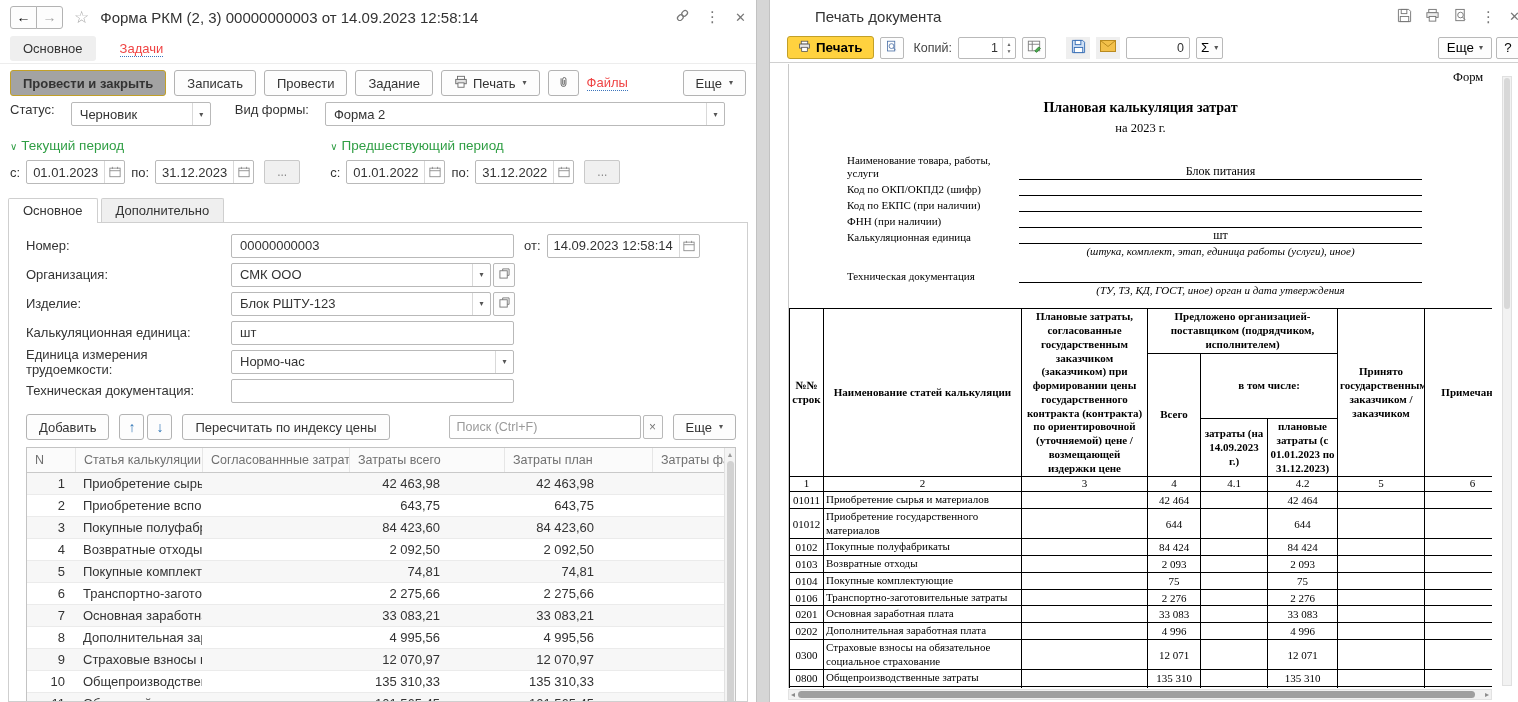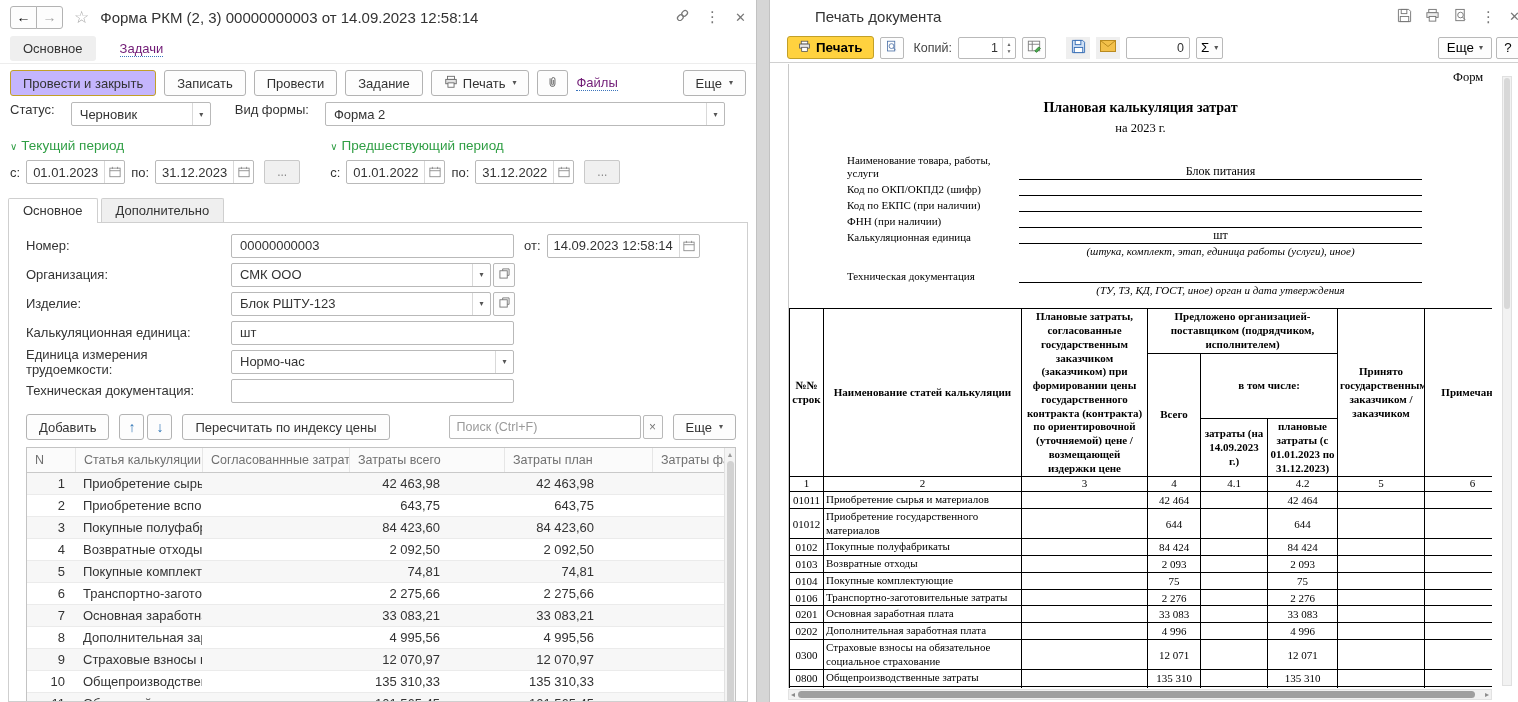--- a/index.html
+++ b/index.html
@@ -1,23 +1,23 @@
 <!DOCTYPE html>
 <html><head>
 <meta charset="utf-8">
 <style>
   *{margin:0;padding:0;box-sizing:border-box}
   html,body{width:1518px;height:702px;overflow:hidden}
   body{display:flex;background:#fff;font-family:"Liberation Sans","DejaVu Sans",sans-serif;font-size:13px;color:#333}
 
   
   .btn{display:inline-flex;align-items:center;justify-content:center;gap:5px;background:#fdfdfd;border:1px solid #b3b3b3;border-radius:3px;height:26px;padding:0 12px;font-size:13px;color:#333;white-space:nowrap;cursor:default}
-  .btn.primary{background:#c4b5fd;border-color:#c2a028;font-weight:normal}
+  .btn.primary{background:#a3a3a3;border-color:#c2a028;font-weight:bold}
   .caret{font-size:8px;color:#555;margin-left:2px;line-height:1}
-  .link{color:#701a75;border-bottom:1px dotted #3b74bc;cursor:pointer;white-space:nowrap}
+  .link{color:#ef4444;border-bottom:1px dotted #3b74bc;cursor:pointer;white-space:nowrap}
   .combo{display:inline-flex;align-items:stretch;border:1px solid #b9b9b9;border-radius:2px;background:#fff;height:24px}
   .combo .cv{flex:1;display:flex;align-items:center;padding:0 8px;overflow:hidden;white-space:nowrap}
   .combo .cc{width:18px;display:flex;align-items:center;justify-content:center;border-left:1px solid #d9d9d9;color:#555;font-size:8px}
   .sqbtn{width:22px;height:24px;border:1px solid #b9b9b9;border-radius:2px;background:#fdfdfd;display:inline-flex;align-items:center;justify-content:center}
   .dinp{display:inline-flex;align-items:stretch;border:1px solid #b9b9b9;border-radius:2px;background:#fff;height:24px}
   .dinp .dv{display:flex;align-items:center;padding:0 6px;white-space:nowrap}
   .dinp .cal{width:20px;display:flex;align-items:center;justify-content:center;border-left:1px solid #d9d9d9}
   .morebtn{width:36px;height:24px;background:#f0f0f0;border:1px solid #c9c9c9;border-radius:2px;color:#8a8a8a;display:inline-flex;align-items:center;justify-content:center;font-size:12px}
   .finp{display:flex;align-items:center;border:1px solid #b9b9b9;border-radius:2px;background:#fff;height:24px;padding:0 8px;overflow:hidden;white-space:nowrap}
 

